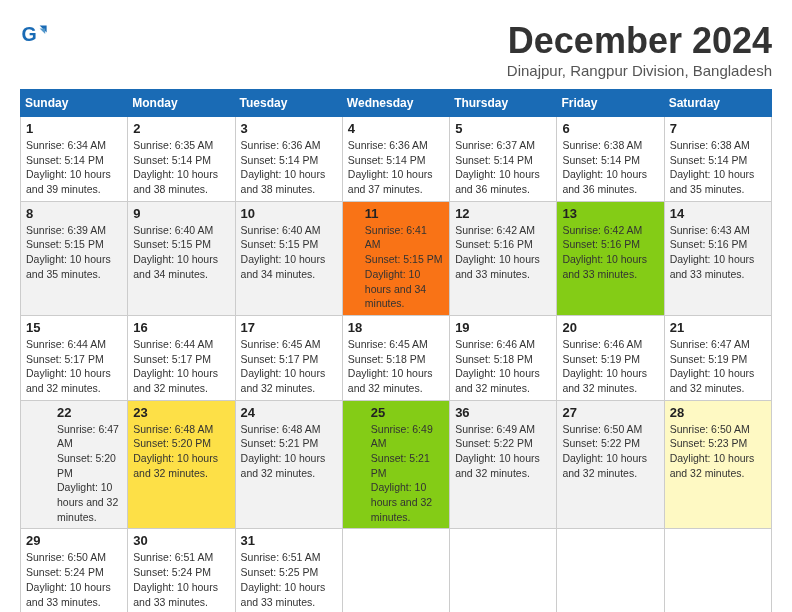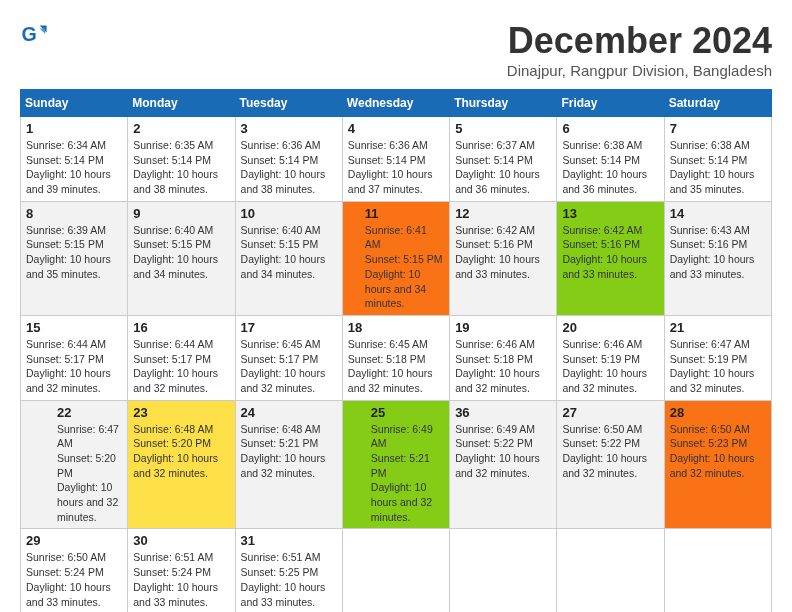--- a/index.html
+++ b/index.html
@@ -226,21 +226,21 @@
         <span class="day-info">Sunrise: 6:49 AM<br>Sunset: 5:21 PM<br>Daylight: 10 hours and 32 minutes.</span>
       </td>
         <td style="background-color: rgb(242, 242, 242);">
         <span class="day-number">36</span>
         <span class="day-info">Sunrise: 6:49 AM<br>Sunset: 5:22 PM<br>Daylight: 10 hours and 32 minutes.</span>
       </td>
         <td style="background-color: rgb(242, 242, 242);">
         <span class="day-number">27</span>
         <span class="day-info">Sunrise: 6:50 AM<br>Sunset: 5:22 PM<br>Daylight: 10 hours and 32 minutes.</span>
       </td>
-        <td style="background-color: #f97316;">
+        <td style="background-color: #fef9c3;">
         <span class="day-number">28</span>
         <span class="day-info">Sunrise: 6:50 AM<br>Sunset: 5:23 PM<br>Daylight: 10 hours and 32 minutes.</span>
       </td>
       </tr>
       <tr>
         <td>
         <span class="day-number">29</span>
         <span class="day-info">Sunrise: 6:50 AM<br>Sunset: 5:24 PM<br>Daylight: 10 hours and 33 minutes.</span>
       </td>
         <td>

